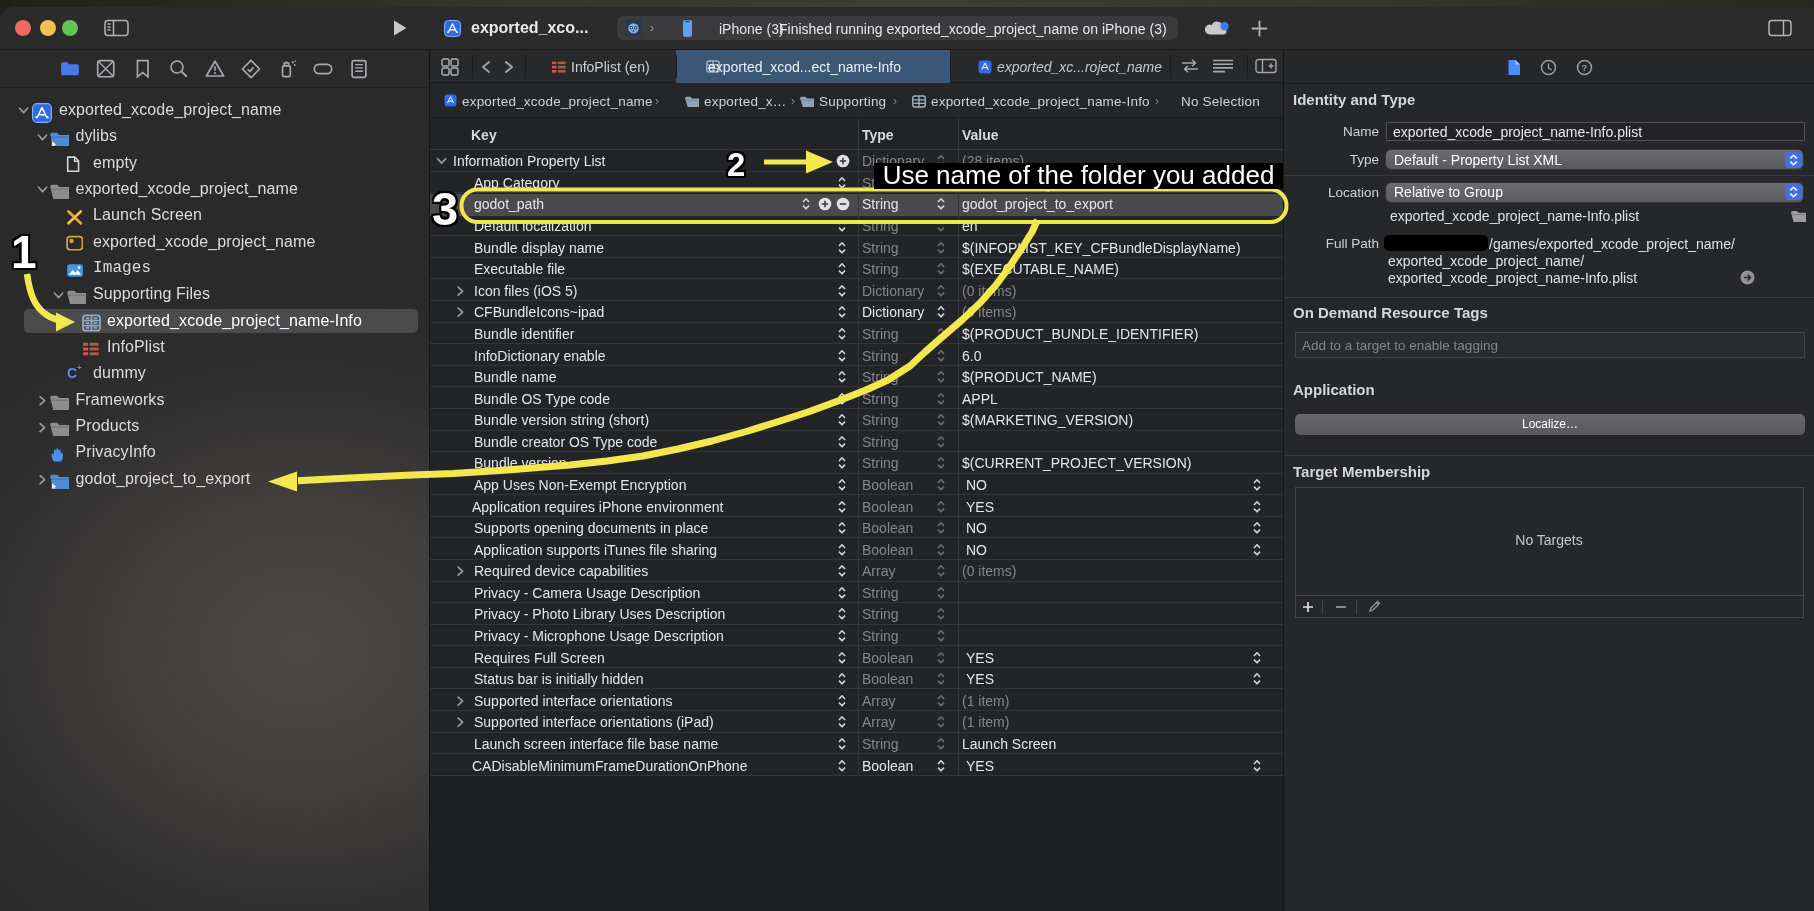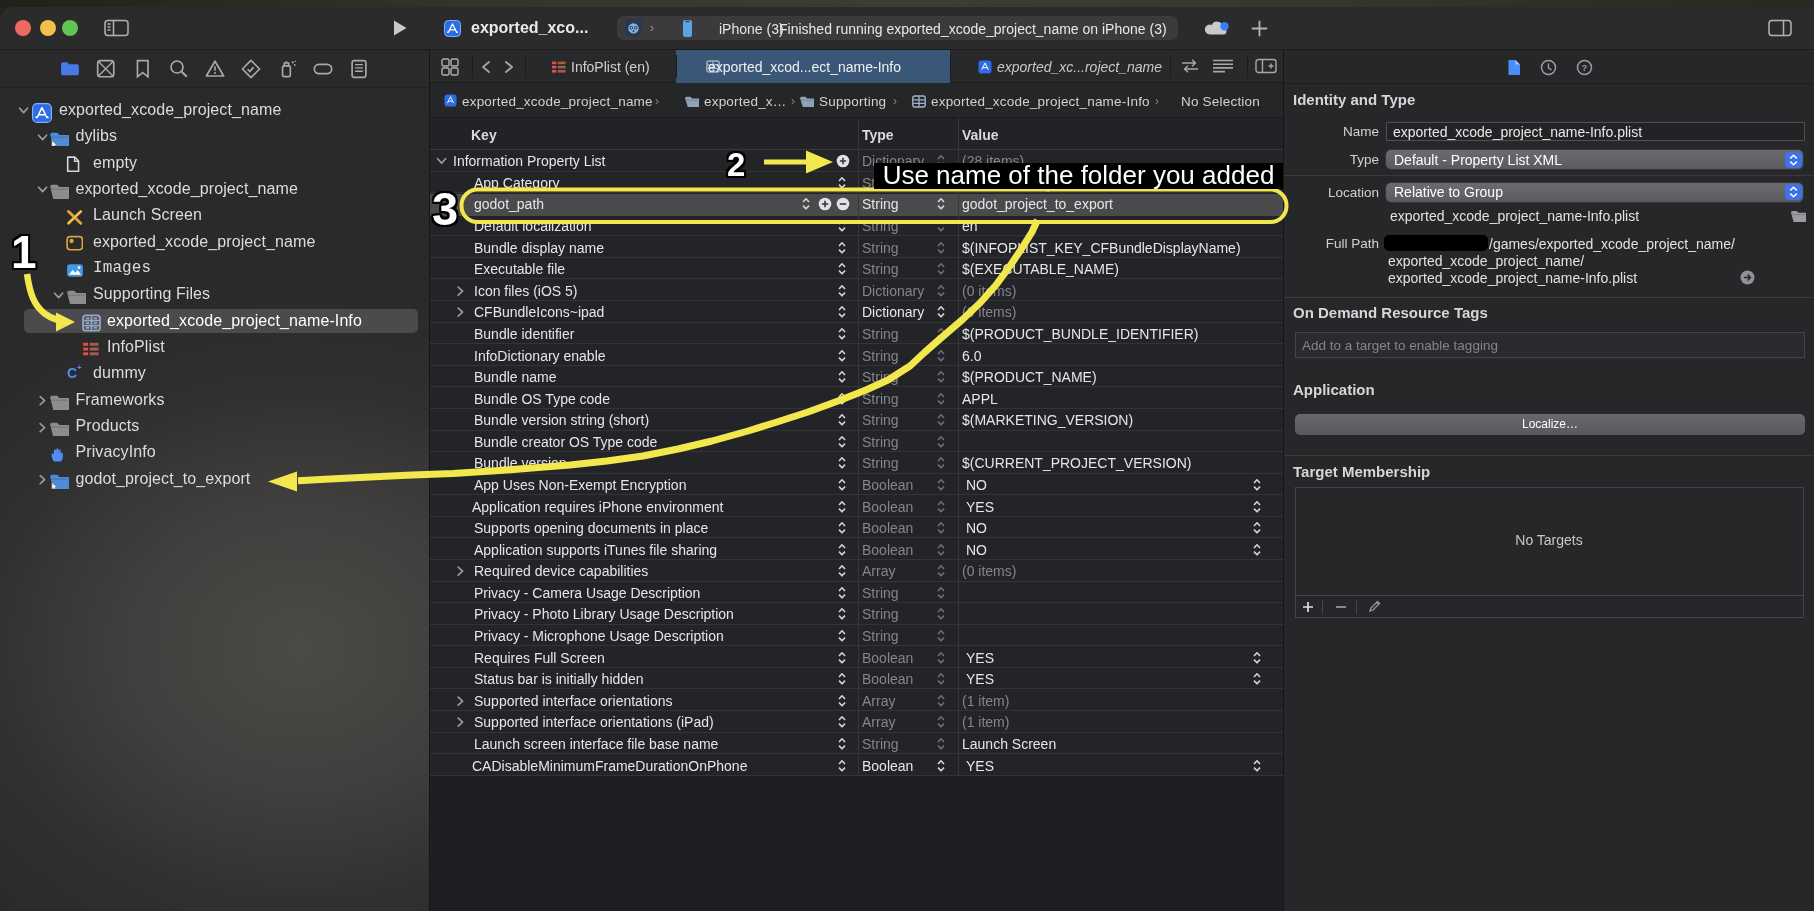--- a/index.html
+++ b/index.html
@@ -673,21 +673,21 @@
       <path d="M2 5 L5 1.8 L8 5" fill="none" stroke="#d4d4d6" stroke-width="1.6" stroke-linejoin="round"></path>
       <path d="M2 8.6 L5 11.8 L8 8.6" fill="none" stroke="#d4d4d6" stroke-width="1.6" stroke-linejoin="round"></path>
     </svg>
     <span class="pv gh" style="left:862px">String</span>
     <svg class="step" style="left:936px" width="10" height="14" viewBox="0 0 10 14">
       <path d="M2 5 L5 1.8 L8 5" fill="none" stroke="#6f6f73" stroke-width="1.6" stroke-linejoin="round"></path>
       <path d="M2 8.6 L5 11.8 L8 8.6" fill="none" stroke="#6f6f73" stroke-width="1.6" stroke-linejoin="round"></path>
     </svg>
   </div>
 <div class="prow" style="top:603.68px">
-    <span class="k" style="left:474px">Privacy - Photo Library Usage Description</span>
+    <span class="k" style="left:474px">Privacy - Photo Library Uses Description</span>
     <svg class="step" style="left:837px" width="10" height="14" viewBox="0 0 10 14">
       <path d="M2 5 L5 1.8 L8 5" fill="none" stroke="#d4d4d6" stroke-width="1.6" stroke-linejoin="round"></path>
       <path d="M2 8.6 L5 11.8 L8 8.6" fill="none" stroke="#d4d4d6" stroke-width="1.6" stroke-linejoin="round"></path>
     </svg>
     <span class="pv gh" style="left:862px">String</span>
     <svg class="step" style="left:936px" width="10" height="14" viewBox="0 0 10 14">
       <path d="M2 5 L5 1.8 L8 5" fill="none" stroke="#6f6f73" stroke-width="1.6" stroke-linejoin="round"></path>
       <path d="M2 8.6 L5 11.8 L8 8.6" fill="none" stroke="#6f6f73" stroke-width="1.6" stroke-linejoin="round"></path>
     </svg>
   </div>

